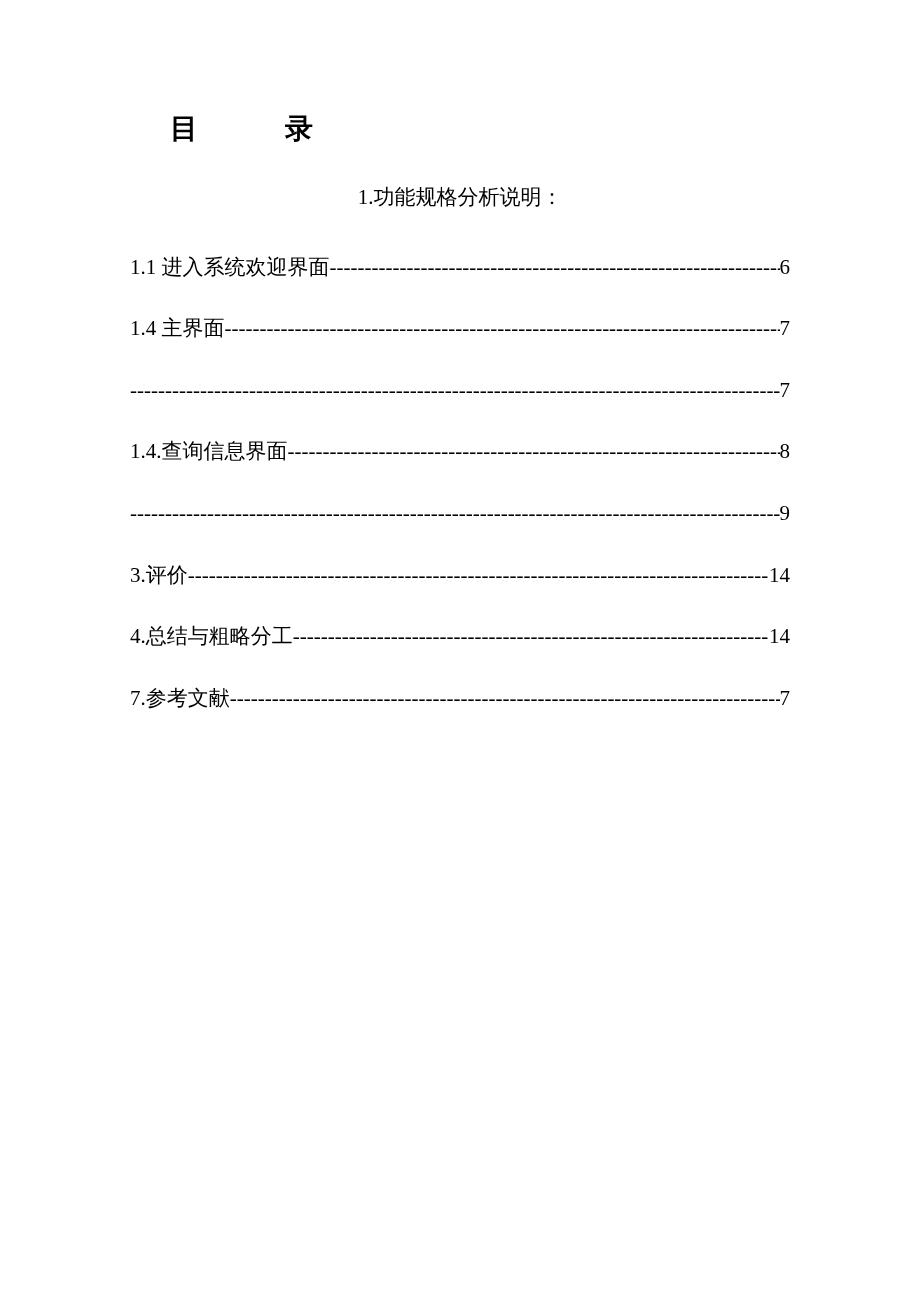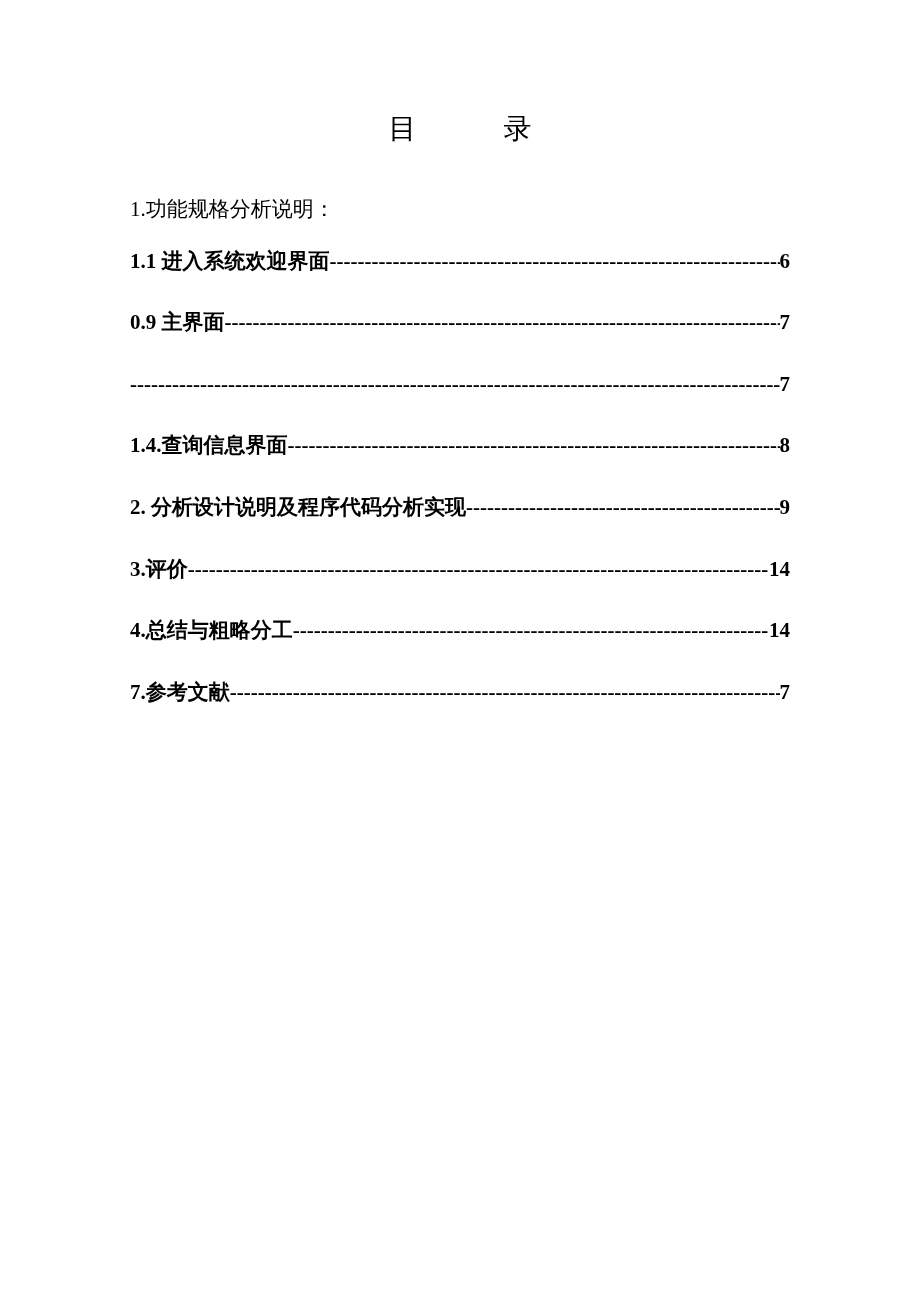--- a/index.html
+++ b/index.html
@@ -9,41 +9,41 @@
     }
     body {
       background: #ffffff;
       width: 920px;
       height: 1302px;
       font-family: "SimSun", "宋体", serif;
       color: #000000;
       padding: 110px 130px 0 130px;
     }
     .title {
-      text-align: center;
+      text-align: left;
       font-size: 28px;
-      font-weight: normal;
+      font-weight: bold;
       letter-spacing: 40px;
-      margin-bottom: 45px;
+      margin-bottom: 33px;
       padding-left: 40px;
     }
     .heading {
       font-size: 21px;
-      margin-bottom: 18px;
+      margin-bottom: 36px;
       line-height: 1.6;
+      text-align: center;
     }
     .toc-entry {
       display: flex;
       align-items: flex-end;
       font-size: 21px;
       margin-bottom: 28px;
       line-height: 1.6;
       white-space: nowrap;
       overflow: hidden;
-      font-weight: bold;
     }
     .toc-label {
       flex-shrink: 0;
     }
     .toc-leader {
       flex: 1;
       overflow: hidden;
       letter-spacing: 0px;
       position: relative;
     }
@@ -64,38 +64,37 @@
 
 <div class="heading">1.功能规格分析说明：</div>
 
 <div class="toc-entry">
   <span class="toc-label">1.1  进入系统欢迎界面</span>
   <span class="toc-leader"></span>
   <span class="toc-page">6</span>
 </div>
 
 <div class="toc-entry">
-  <span class="toc-label">0.9 主界面</span>
+  <span class="toc-label">1.4 主界面</span>
   <span class="toc-leader"></span>
   <span class="toc-page">7</span>
 </div>
 
 <div class="toc-entry">
   <span class="toc-leader"></span>
   <span class="toc-page">7</span>
 </div>
 
 <div class="toc-entry">
   <span class="toc-label">1.4.查询信息界面</span>
   <span class="toc-leader"></span>
   <span class="toc-page">8</span>
 </div>
 
 <div class="toc-entry">
-  <span class="toc-label">2.  分析设计说明及程序代码分析实现</span>
   <span class="toc-leader"></span>
   <span class="toc-page">9</span>
 </div>
 
 <div class="toc-entry">
   <span class="toc-label">3.评价</span>
   <span class="toc-leader"></span>
   <span class="toc-page">14</span>
 </div>
 

